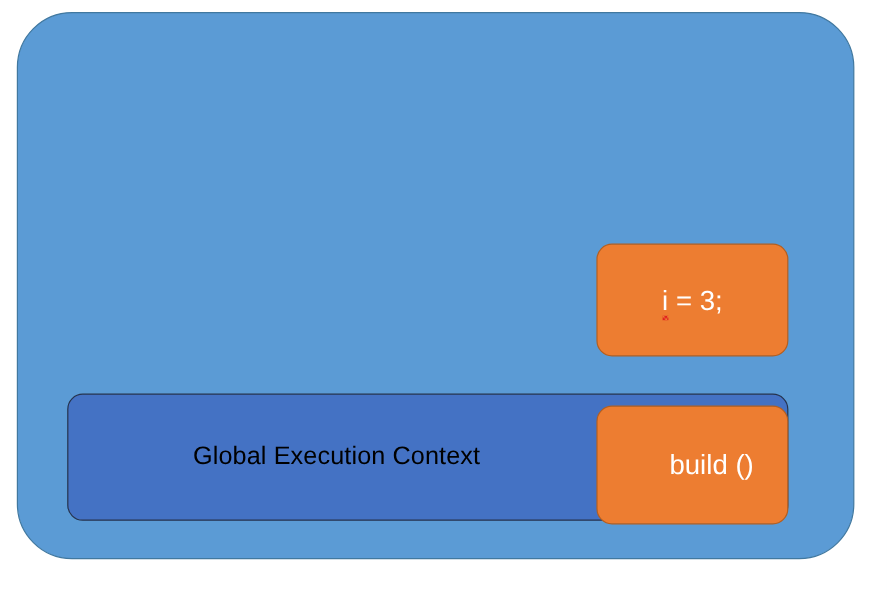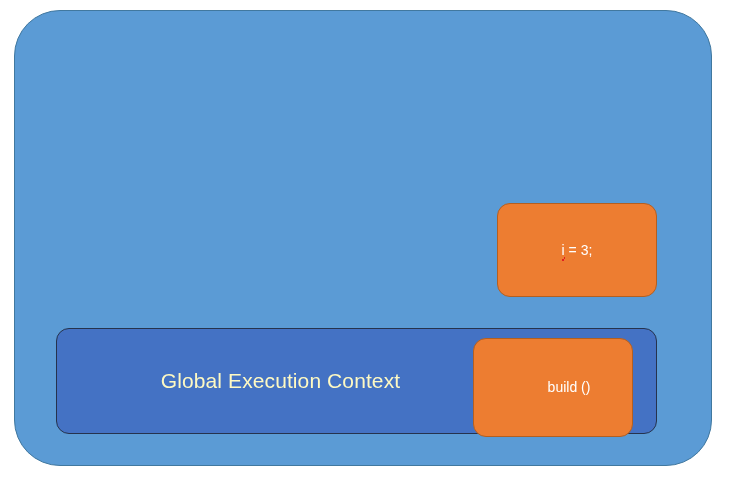--- a/index.html
+++ b/index.html
@@ -42,21 +42,21 @@
     height: 106px;
     background: #4472C4;
     border: 1px solid #26334d;
     border-radius: 13px;
     box-sizing: border-box;
     display: flex;
     align-items: center;
     justify-content: center;
   }
   .gec-label {
-    color: #fef9c3;
+    color: #000000;
     font-size: 21px;
     font-weight: 400;
     letter-spacing: 0.1px;
     line-height: 1.2;
     white-space: nowrap;
     
     transform: translateX(-76px);
   }
 
   
@@ -64,21 +64,21 @@
     position: absolute;
     background: #ED7D31;
     border: 1px solid #b35f21;
     border-radius: 13px;
     box-sizing: border-box;
     display: flex;
     flex-direction: column;
     align-items: center;
     justify-content: center;
     color: #ffffff;
-    font-size: 14px;
+    font-size: 23px;
     line-height: 1.32;
     text-align: center;
   }
   .orange-card .line {
     white-space: nowrap;
     position: relative;
     display: inline-block;
   }
 
   .vars-card {
@@ -126,18 +126,18 @@
   <div class="outer-box">
 
     <div class="orange-card vars-card" style="left:482px; top:192px;">
       <span class="line"><span class="squiggle squiggle-sm">i</span><span> = 3;</span></span>
     </div>
 
     <div class="gec-box" style="left:41px; top:317px;">
       <span class="gec-label">Global Execution Context</span>
     </div>
 
-    <div class="orange-card funcs-card" style="left:458px; top:327px;padding-left:32px;">
+    <div class="orange-card funcs-card" style="left:482px; top:327px;padding-left:32px;">
       <span class="line"><span>build ()</span></span>
     </div>
 
   </div>
 </div>
 
 </body></html>

